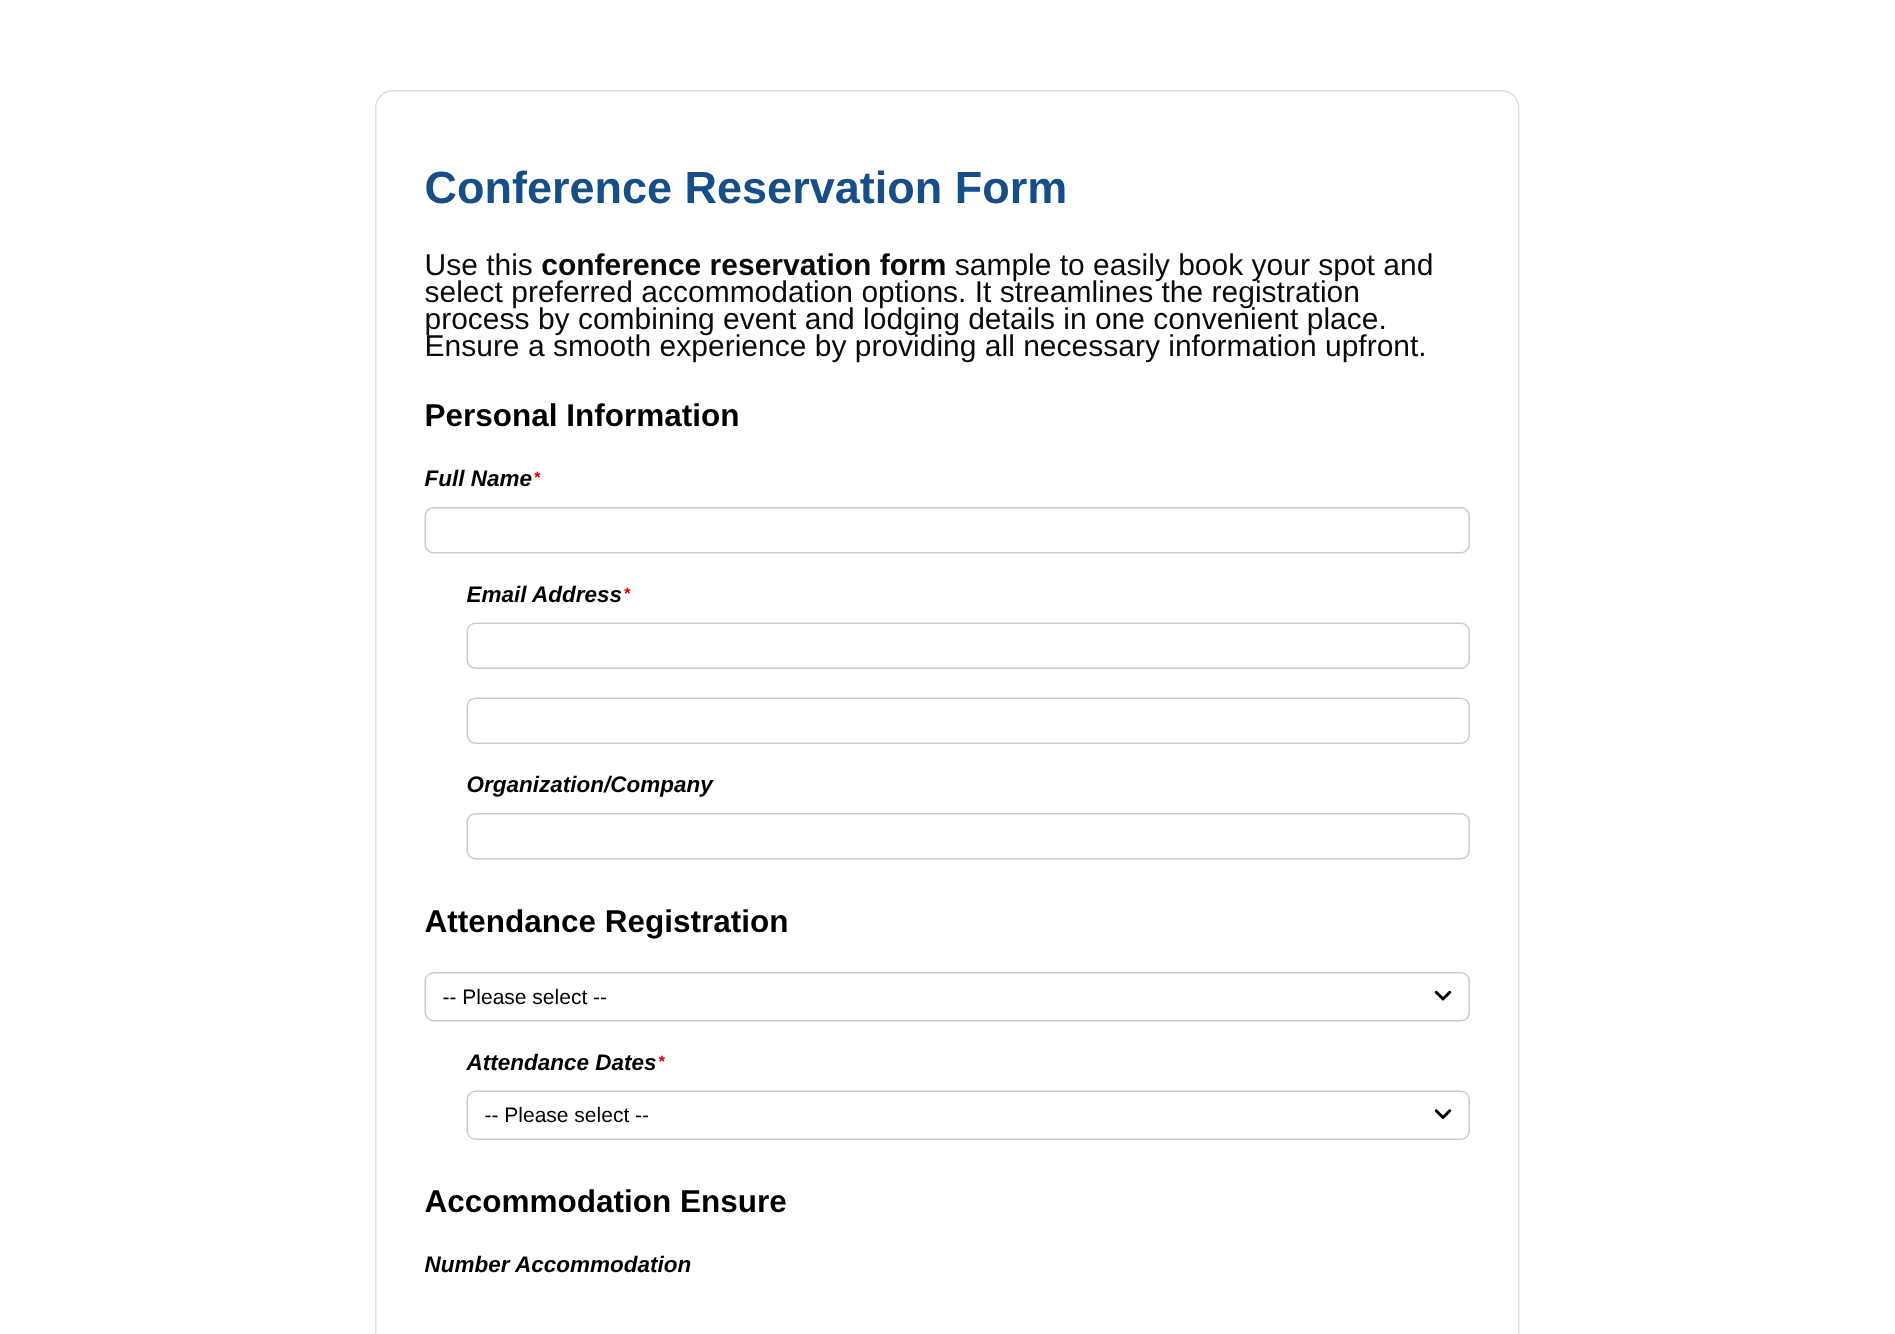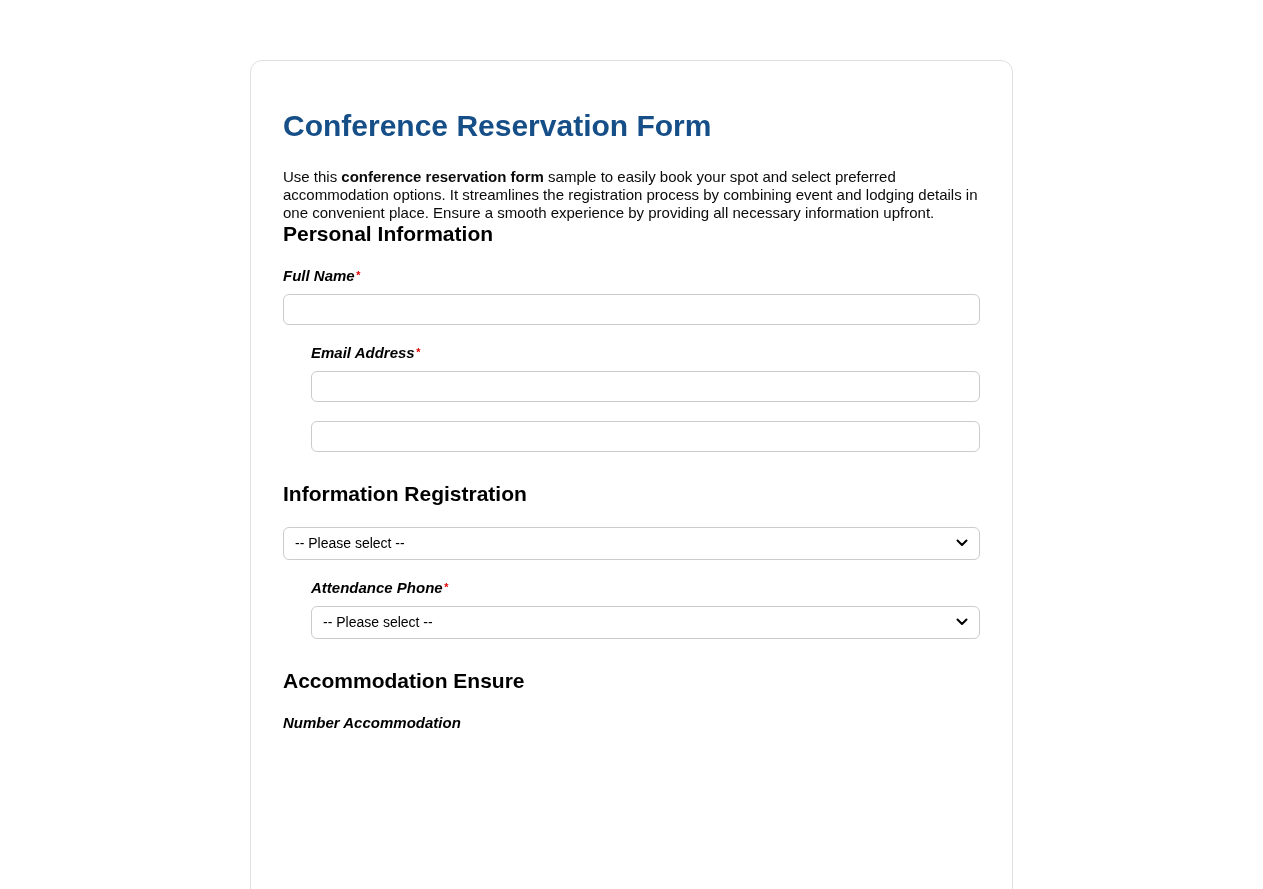--- a/index.html
+++ b/index.html
@@ -21,26 +21,27 @@
     padding: 48px 32px 40px 32px;
   }
   .form-title {
     font-size: 30px;
     font-weight: bold;
     color: #164e87;
     line-height: 1.15;
   }
   .form-intro {
     margin-top: 24px;
-    font-size: 15px;
+    font-size: 20px;
     line-height: 18px;
     color: #0a0a0a;
   }
   .form-intro b { font-weight: bold; }
   .section-heading {
+    margin-top: 26px;
     font-size: 21px;
     font-weight: bold;
     color: #000;
     line-height: 1.15;
   }
   .field-group { margin-top: 21px; }
   .field-group + .field-group { margin-top: 19px; margin-left: 28px; }
   .field-label {
     display: block;
     font-size: 15px;
@@ -107,36 +108,40 @@
 
   <div class="field-group">
     <label class="field-label"><span>Email Address</span><span class="required-marker">*</span></label>
     <input class="text-input" type="text" value="" style="">
   </div>
 
   <div class="field-group">
     <input class="text-input" type="text" value="" style="">
   </div>
 
+  <div class="field-group">
+    <label class="field-label"><span>Organization/Company</span></label>
+    <input class="text-input" type="text" value="" style="">
+  </div>
 
-  <h2 class="section-heading spacer-lg">Information Registration</h2>
+  <h2 class="section-heading spacer-lg">Attendance Registration</h2>
 
   <div class="field-group">
     <div class="select-box">
       <span>-- Please select --</span>
       <span class="chevron">
         <svg width="12" height="8" viewBox="0 0 12 8">
             <path d="M1.5 1.5 L6 6 L10.5 1.5" stroke="#000" stroke-width="2" fill="none" stroke-linecap="round" stroke-linejoin="round"></path>
           </svg>
       </span>
     </div>
   </div>
 
   <div class="field-group">
-    <label class="field-label"><span>Attendance Phone</span><span class="required-marker">*</span></label>
+    <label class="field-label"><span>Attendance Dates</span><span class="required-marker">*</span></label>
     <div class="select-box">
       <span>-- Please select --</span>
       <span class="chevron">
         <svg width="12" height="8" viewBox="0 0 12 8">
             <path d="M1.5 1.5 L6 6 L10.5 1.5" stroke="#000" stroke-width="2" fill="none" stroke-linecap="round" stroke-linejoin="round"></path>
           </svg>
       </span>
     </div>
   </div>
 

